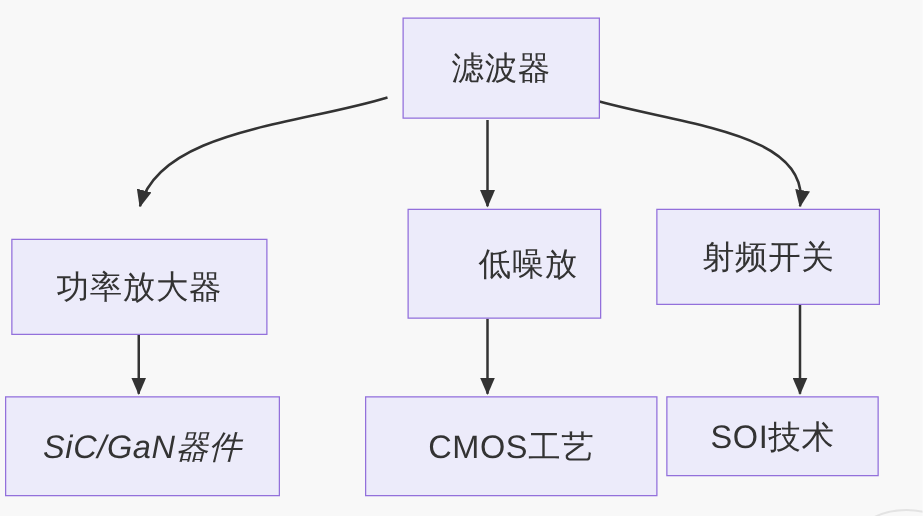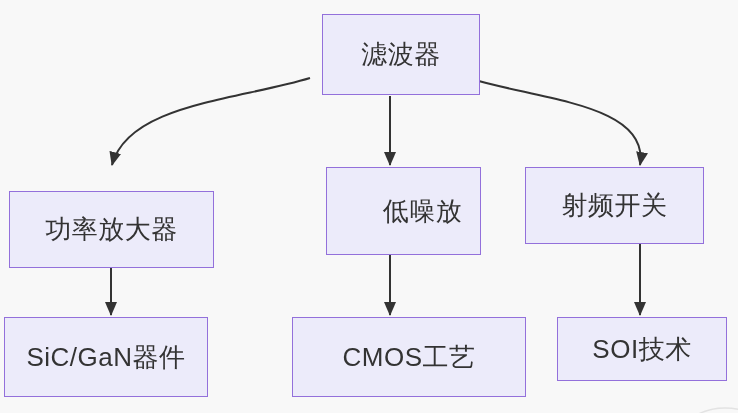--- a/index.html
+++ b/index.html
@@ -27,23 +27,23 @@
     display: flex;
     align-items: center;
     justify-content: center;
     white-space: nowrap;
     letter-spacing: 0.5px;
   }
   .n-filter { left: 322px; top: 14px;  width: 158px; height: 81px; }
   .n-pa     { left: 9px;   top: 167px; width: 205px; height: 77px; margin-top: 24px; }
   .n-lna    { left: 326px; top: 167px; width: 155px; height: 88px; padding-left: 38px; }
   .n-rf     { left: 525px; top: 167px; width: 179px; height: 77px; }
-  .n-sic    { left: 4px;   top: 317px; width: 204px; height: 80px; }
+  .n-sic    { left: 4px;   top: 317px; width: 220px; height: 80px; font-style: italic; }
   .n-cmos   { left: 292px; top: 317px; width: 234px; height: 80px; }
-  .n-soi    { left: 557px; top: 317px; width: 170px; height: 64px; }
+  .n-soi    { left: 533px; top: 317px; width: 170px; height: 64px; }
 </style>
 </head>
 <body>
 
 <div class="canvas">
 
   <svg class="edges" viewBox="0 0 738 413" xmlns="http://www.w3.org/2000/svg">
     <defs>
       <marker id="arrow" viewBox="0 0 14 12" refX="13" refY="6" markerWidth="14" markerHeight="12" markerUnits="userSpaceOnUse" orient="auto">
         <path d="M0,0 L14,6 L0,12 Z" fill="#333333"></path>

